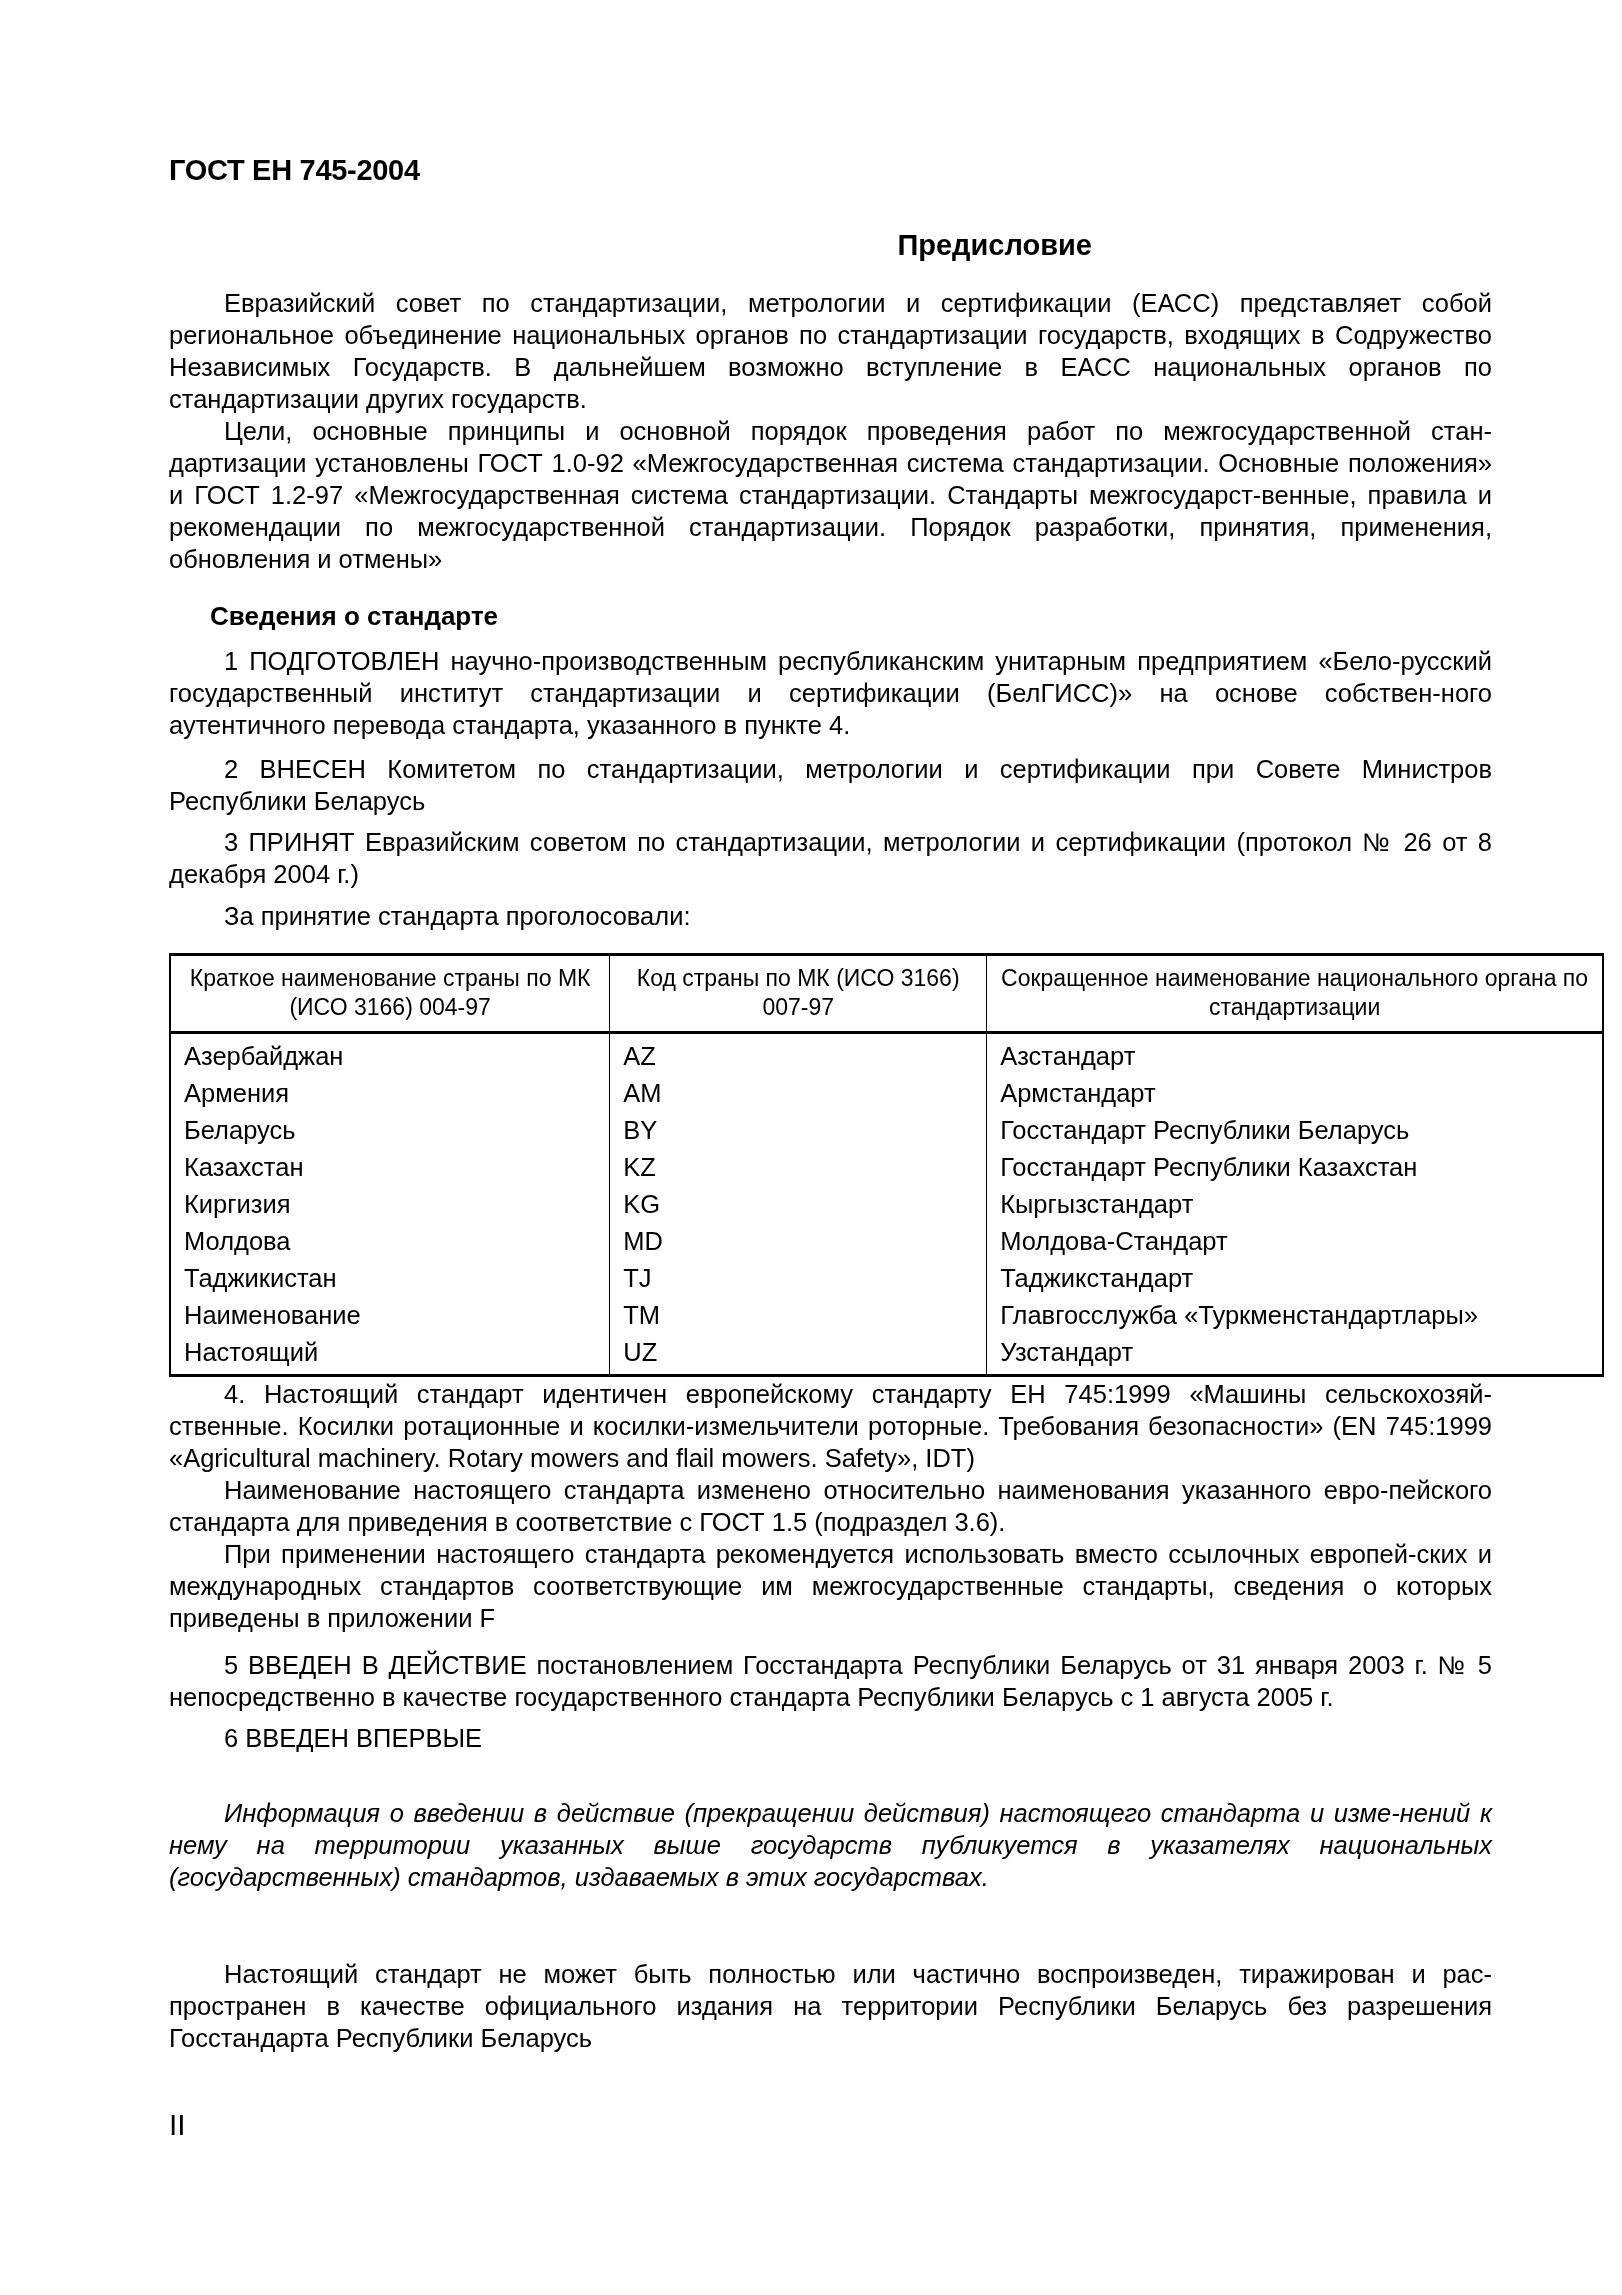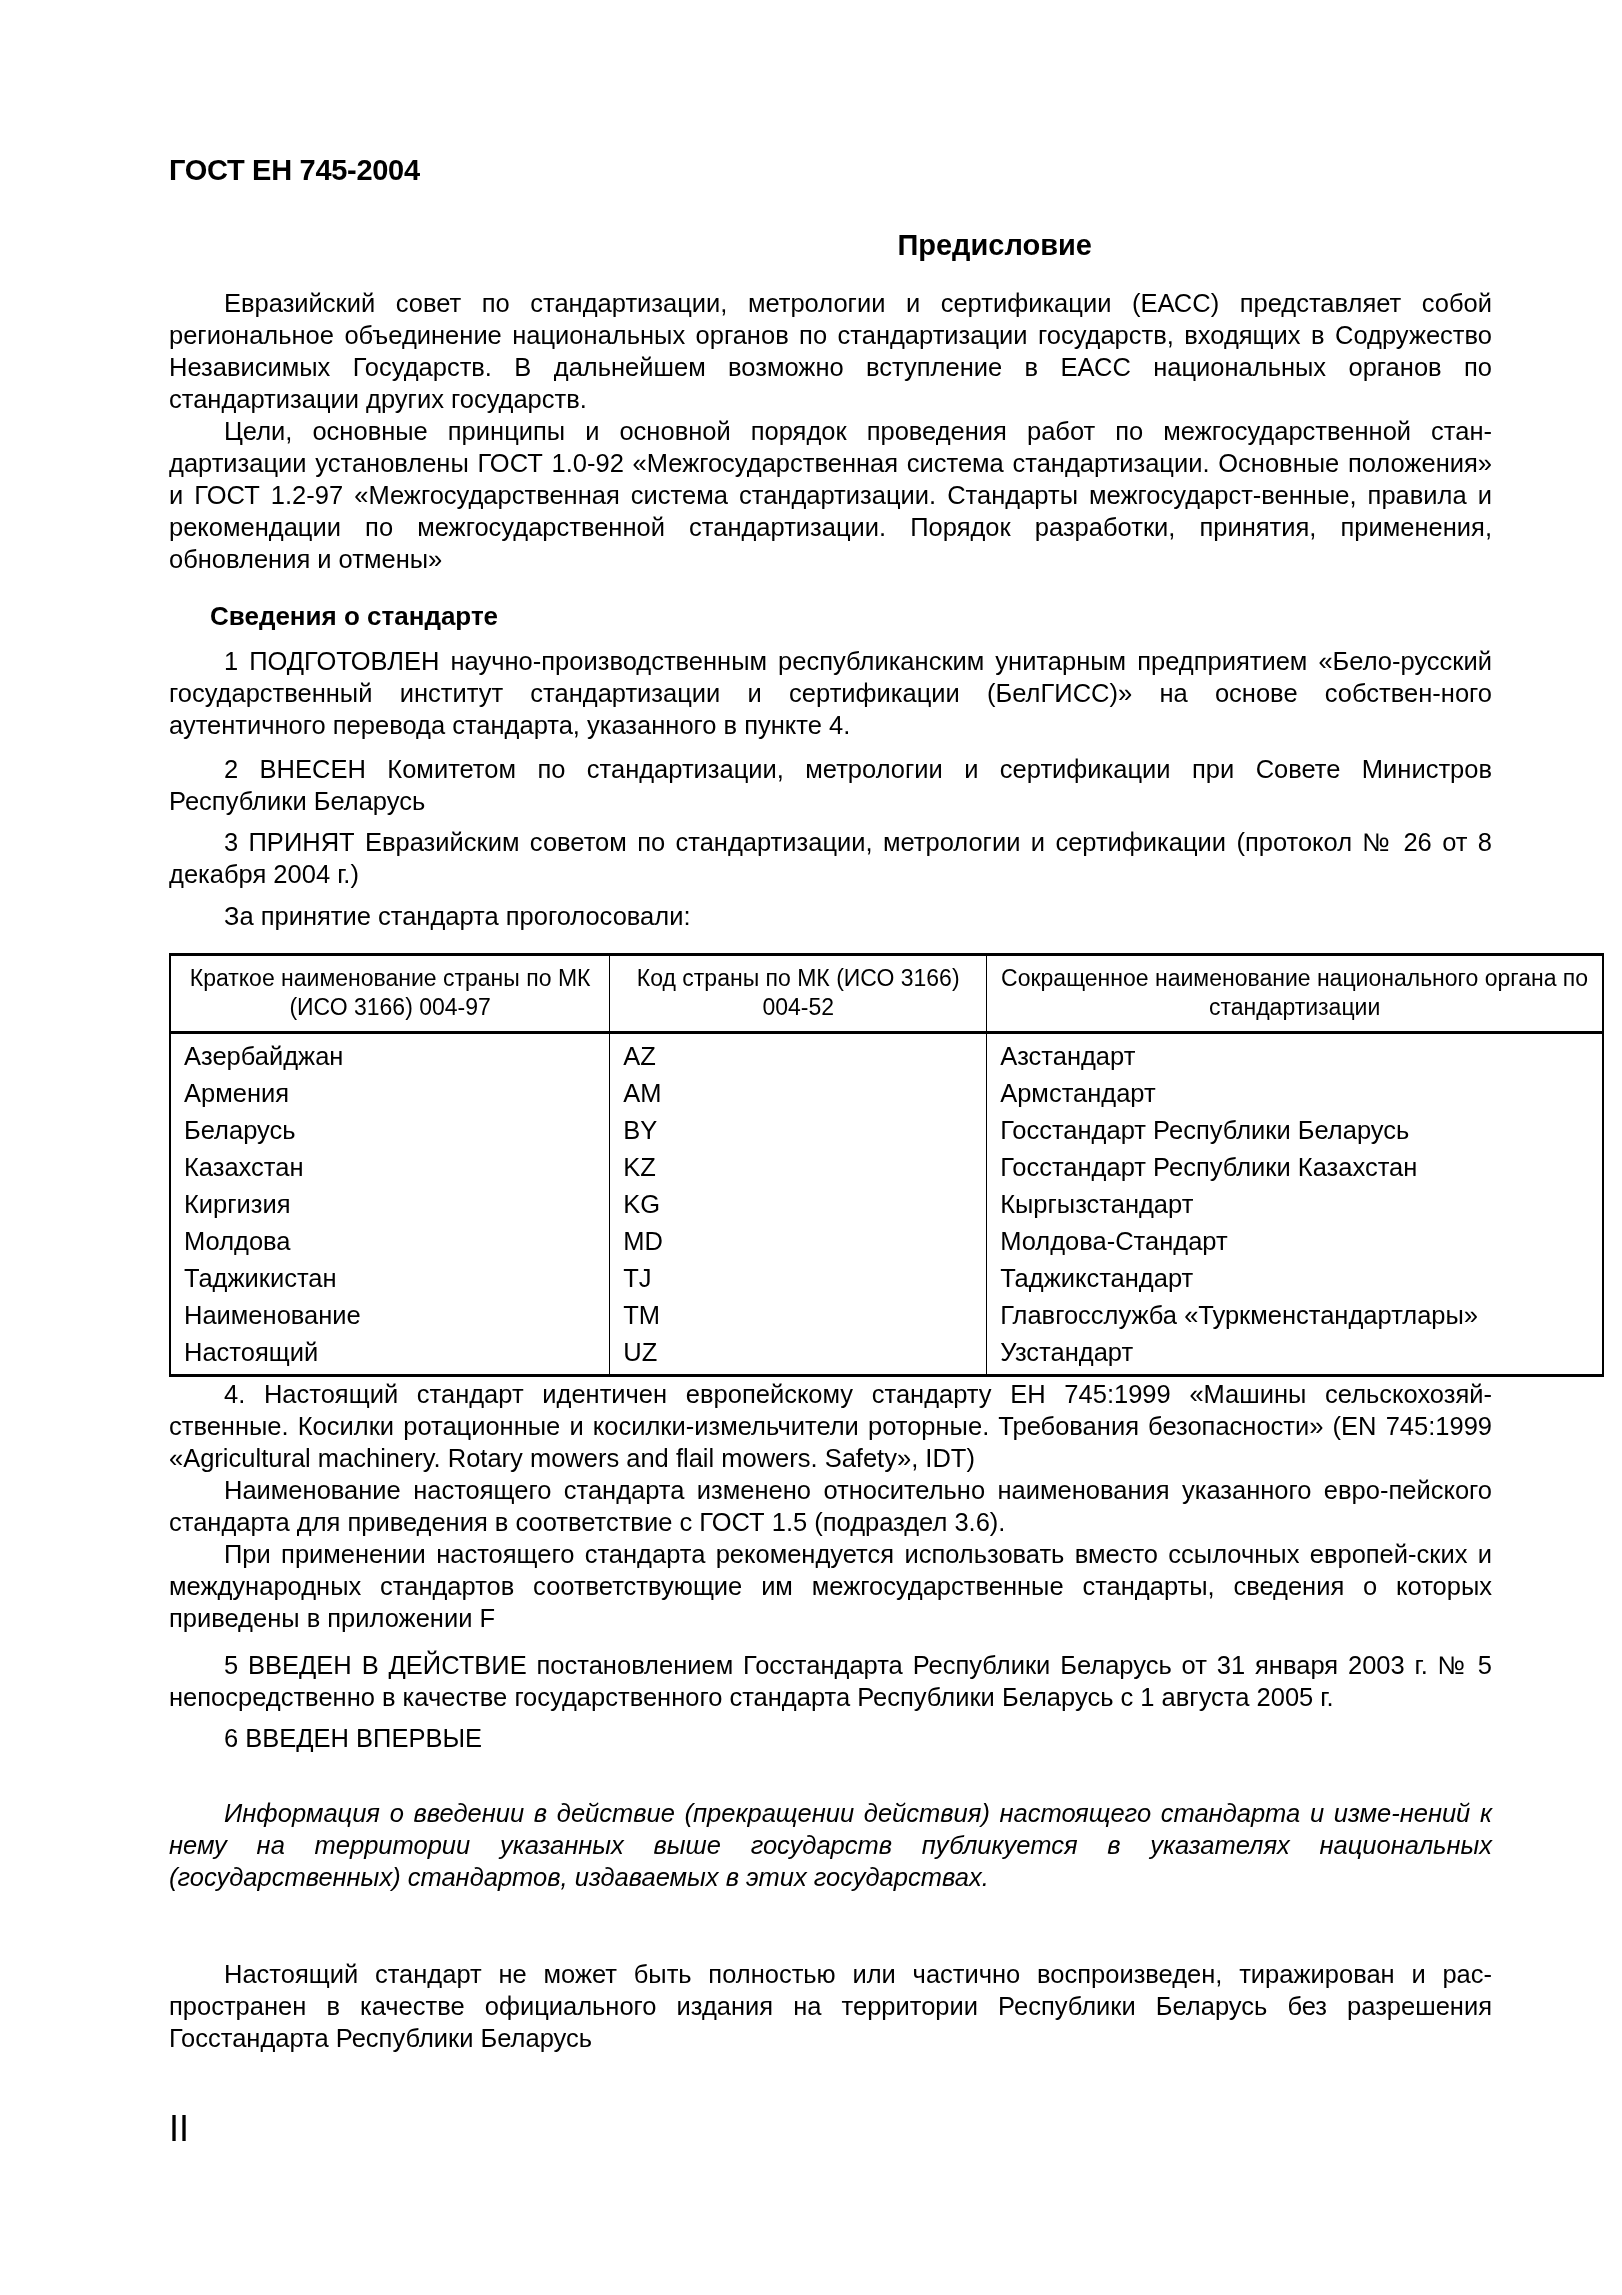--- a/index.html
+++ b/index.html
@@ -14,21 +14,21 @@
   .italic { font-style: italic; }
   .last-left { text-align-last: left; }
   table.voters { position: absolute; left: 0; top: 953px; width: 1435px; border-collapse: collapse; font-size: 25.5px; }
   table.voters th { font-weight: normal; font-size: 23px; line-height: 29px; text-align: center; padding: 7.9px 5.2px 9.2px; border-left: 1px solid #000; border-right: 1px solid #000; border-top: 3.9px solid #000; border-bottom: 3.9px solid #000; }
   table.voters td { padding: 0 13px; line-height: 37px; border-left: 1px solid #000; border-right: 1px solid #000; }
   table.voters tr:first-child td { padding-top: 3.9px; }
   table.voters tr:last-child td { border-bottom: 3.9px solid #000; padding-bottom: 2.6px; }
   table.voters th:first-child, table.voters td:first-child { border-left: 2.6px solid #000; }
   table.voters th:last-child, table.voters td:last-child { border-right: 2.6px solid #000; }
   td.code { }
-  .page-num { position: absolute; left: 0; top: 2108px; font-size: 36px; }
+  .page-num { position: absolute; left: 0; top: 2108px; font-size: 30px; }
 </style>
 </head>
 <body>
 
 <div class="page">
 
   <div class="doc-code">ГОСТ ЕН 745-2004</div>
   <div class="preface-title">Предисловие</div>
 
   <div class="block" style="top:287px;">
@@ -56,21 +56,21 @@
 
   <table class="voters">
     <colgroup>
       <col style="width:406px">
       <col style="width:348px">
       <col style="width:569px">
     </colgroup>
     <thead>
       <tr>
         <th>Краткое наименование страны по МК (ИСО 3166) 004-97</th>
-        <th>Код страны по МК (ИСО 3166) 004-52</th>
+        <th>Код страны по МК (ИСО 3166) 007-97</th>
         <th>Сокращенное наименование национального органа по стандартизации</th>
       </tr>
     </thead>
     <tbody>
       <tr>
         <td>Азербайджан</td>
         <td class="code">AZ</td>
         <td>Азстандарт</td>
       </tr>
       <tr>

